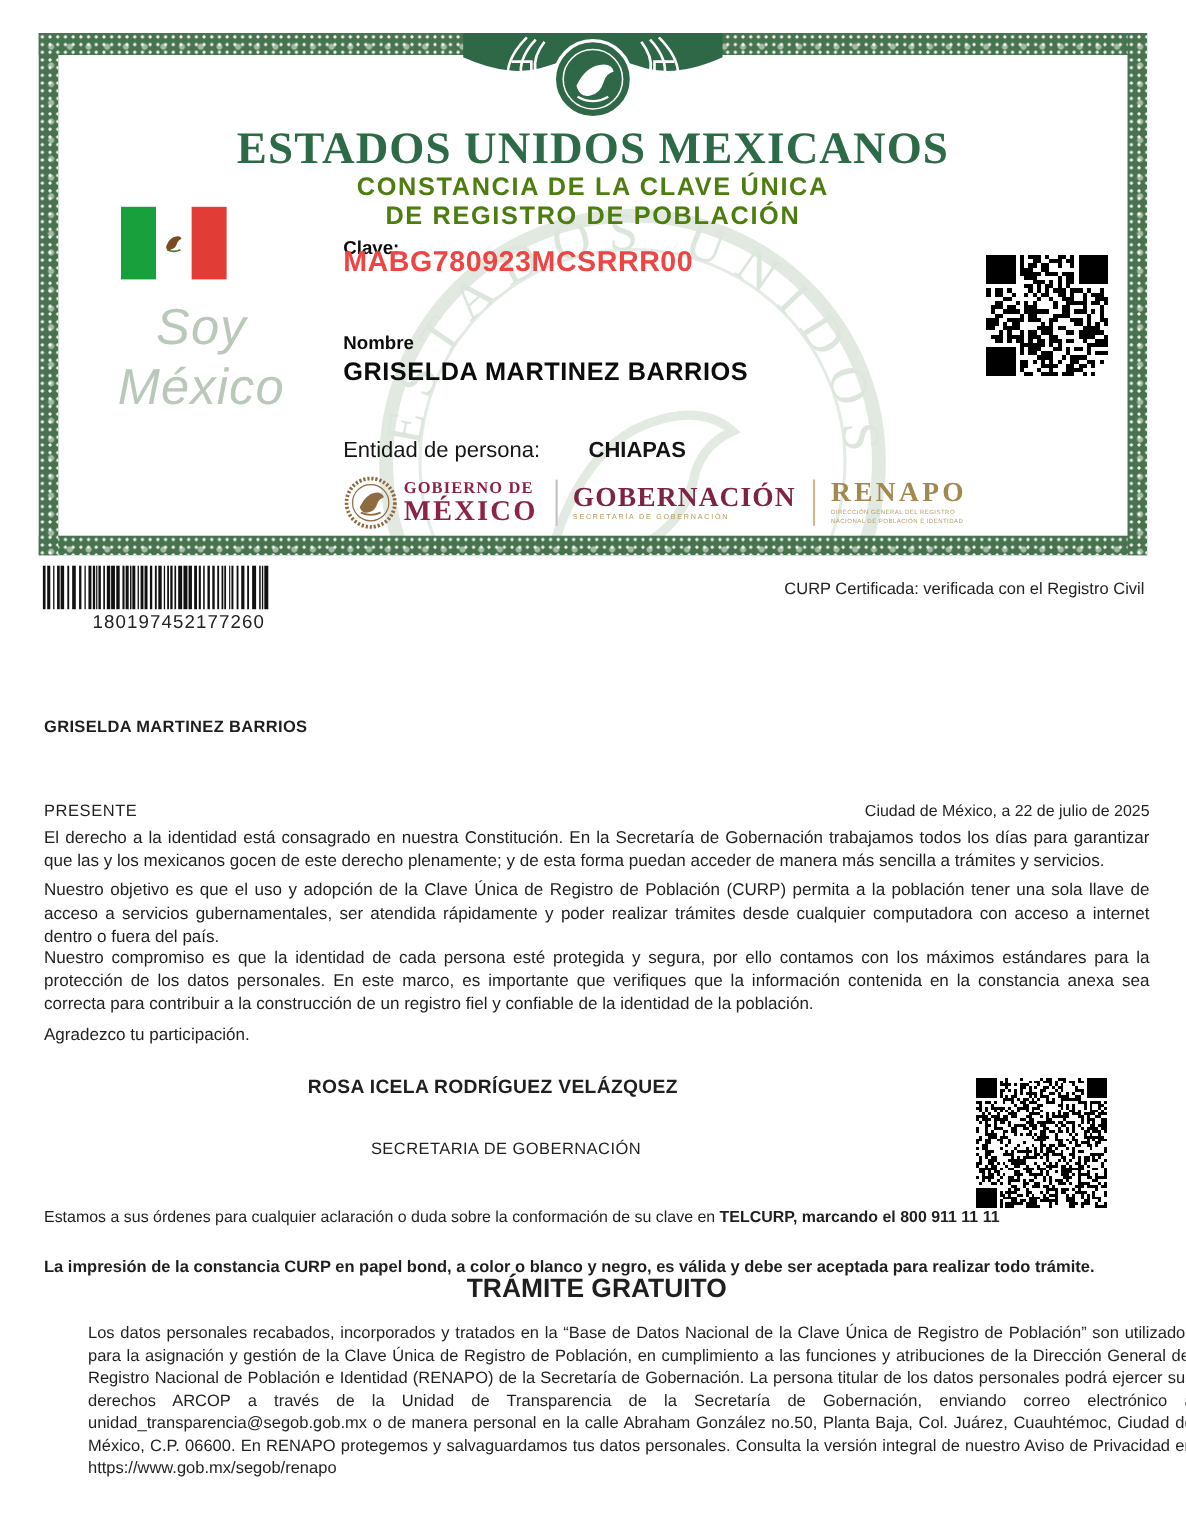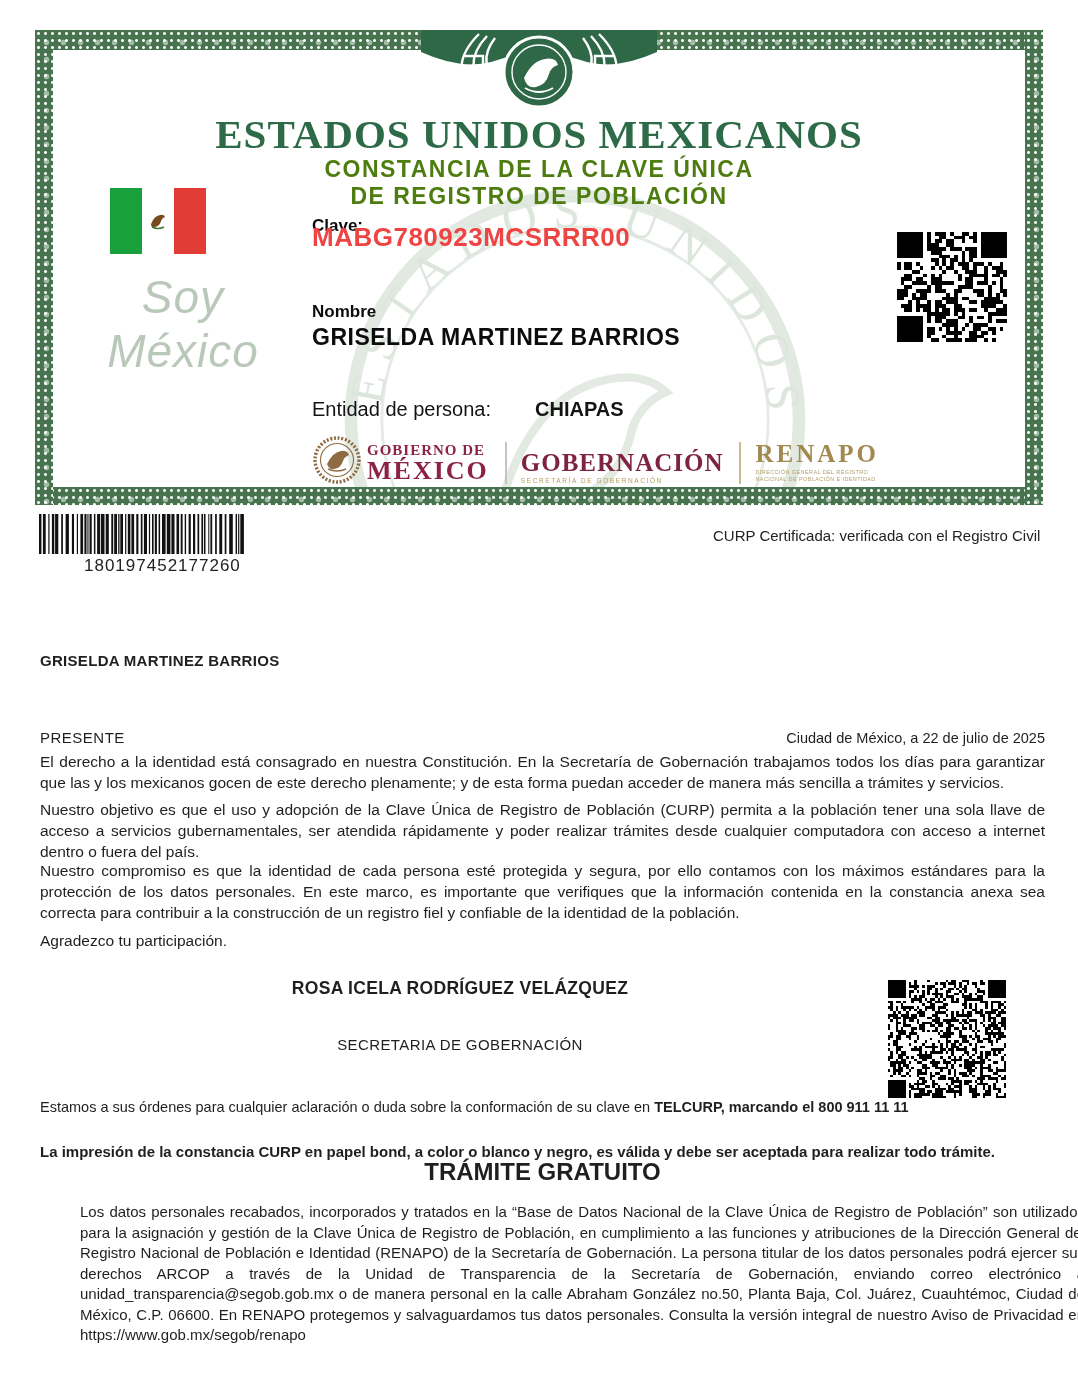--- a/index.html
+++ b/index.html
@@ -42,21 +42,21 @@
   .f-nombre-label{top:272px;}
   .f-nombre-value{position:absolute;left:277px;top:294px;font-weight:bold;font-size:23px;letter-spacing:.5px;color:#0c0c0c;}
   .f-entidad{position:absolute;left:277px;top:368px;font-size:20px;color:#141414;}
   .f-entidad b{margin-left:44px;font-size:20px;}
 
   .qr{background:#fff;line-height:0;}
   .qr1{position:absolute;left:858px;top:198px;width:118px;height:118px;}
   .qr svg rect{fill:#000;}
 
   
-  .logos{position:absolute;left:278px;top:400px;height:54px;display:flex;align-items:flex-end;}
+  .logos{position:absolute;left:278px;top:400px;height:54px;display:flex;align-items:center;}
   .seal{width:48px;height:48px;margin-right:6px;}
   .gob-mx{font-family:"Liberation Serif",serif;color:#8c2346;line-height:1;margin-right:16px;}
   .gob-mx .l1{font-size:15px;font-weight:bold;letter-spacing:1px;}
   .gob-mx .l2{font-size:26px;font-weight:bold;letter-spacing:2px;}
   .vdiv{width:2px;height:42px;background:#c4c4c4;margin-right:14px;}
   .vdiv.gold{background:#cdb98e;}
   .segob{margin-right:16px;line-height:1;}
   .segob .main{font-family:"Liberation Serif",serif;font-size:25px;font-weight:bold;letter-spacing:1px;color:#7e2440;}
   .segob .sub{font-size:6.5px;letter-spacing:1.6px;color:#b39a5e;margin-top:3px;}
   .renapo{line-height:1;}
@@ -71,21 +71,21 @@
 
   
   .letter{position:absolute;left:40px;width:1005px;font-size:15.5px;line-height:21px;color:#1f1f1f;}
   .recipient{top:650px;font-weight:bold;font-size:15px;letter-spacing:.3px;}
   .presente{top:727px;font-size:15px;letter-spacing:.5px;}
   .l-date{top:728px;text-align:right;font-size:14.5px;}
   .p1{top:751px;text-align:justify;}
   .p2{top:799px;text-align:justify;}
   .p3{top:860px;text-align:justify;}
   .thanks{top:930px;}
-  .signer{top:978px;text-align:center;font-weight:bold;font-size:17.5px;letter-spacing:.3px;width:840px;left:40px;}
+  .signer{top:978px;text-align:center;font-weight:bold;font-size:17.5px;letter-spacing:.3px;width:840px;left:28px;}
   .signer-title{top:1034px;text-align:center;font-size:15px;letter-spacing:.4px;width:840px;left:40px;}
   .qr2{position:absolute;left:885px;top:977px;width:124px;height:124px;}
   .contact{top:1097px;font-size:14.5px;}
   .contact b{font-size:14.5px;}
   .validity{top:1141px;font-weight:bold;font-size:15px;}
   .gratuito{top:1161px;text-align:center;font-weight:bold;font-size:24px;width:1005px;}
   .privacy{top:1202px;text-align:justify;font-size:15px;line-height:20.5px;margin-left:40px;}
 </style>
 </head>
 <body>

